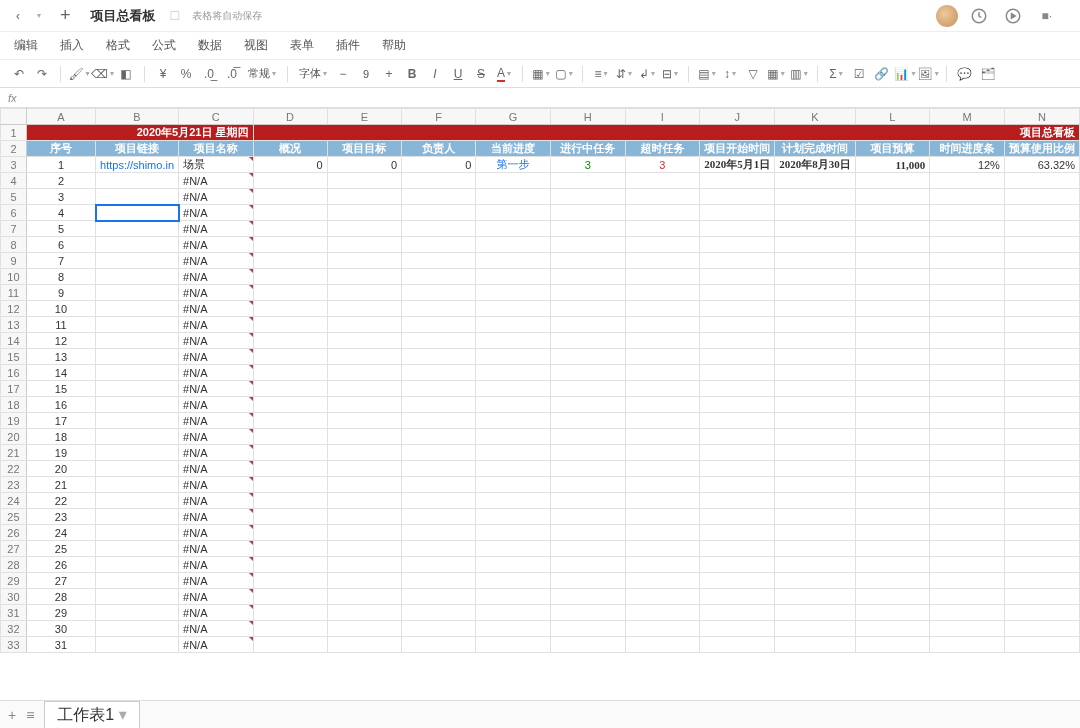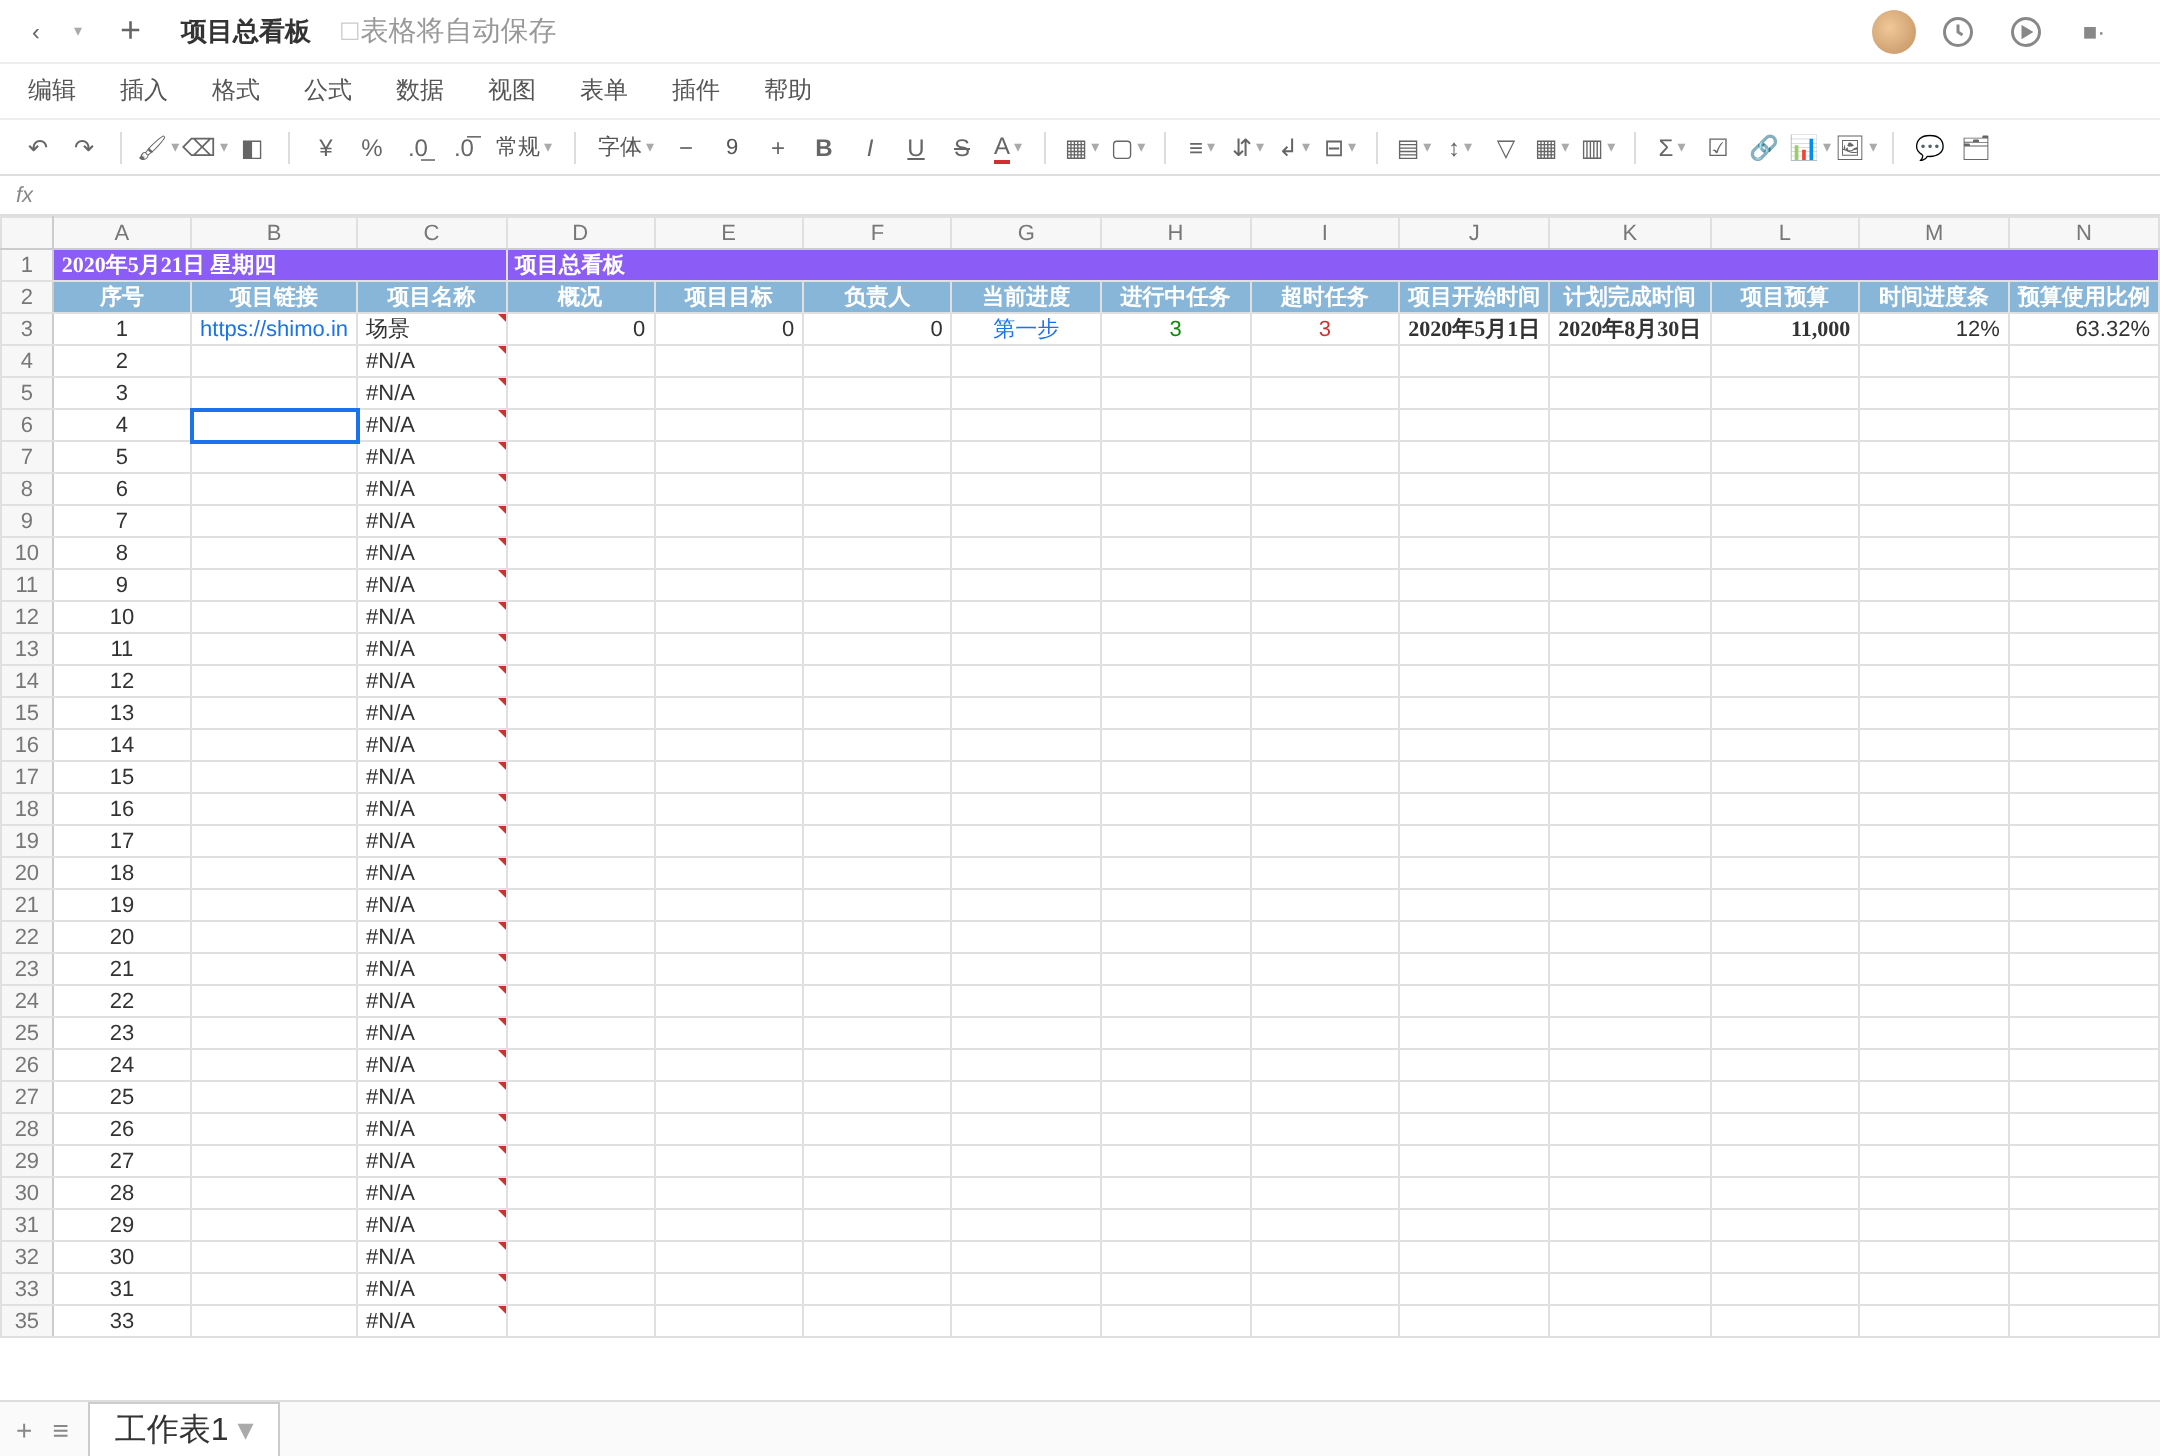--- a/index.html
+++ b/index.html
@@ -4,21 +4,21 @@
 <style>
   * { box-sizing: border-box; margin: 0; padding: 0; }
   body { font-family: -apple-system, "PingFang SC", "Microsoft YaHei", Arial, sans-serif; font-size: 12px; color: #333; background: #fff; width: 1080px; height: 728px; overflow: hidden; }
   
   
   .top-bar { height: 32px; display: flex; align-items: center; padding: 0 8px; border-bottom: 1px solid #eee; }
   .top-bar .nav-btn { width: 20px; height: 20px; display: flex; align-items: center; justify-content: center; color: #666; cursor: pointer; }
   .top-bar .add-btn { font-size: 18px; cursor: pointer; margin: 0 12px; color: #666; }
   .top-bar .title { font-weight: 600; font-size: 13px; margin: 0 8px; }
   .top-bar .bookmark { color: #ccc; margin-left: 6px; cursor: pointer; }
-  .top-bar .autosave { color: #999; font-size: 14px; }
+  .top-bar .autosave { color: #999; font-size: 10px; margin-left: 12px; }
   .top-bar .spacer { flex: 1; }
   .top-bar .avatar { width: 22px; height: 22px; border-radius: 50%; background: radial-gradient(circle at 40% 40%, #f0c898, #c29060); margin-right: 12px; }
   .top-bar .top-icon { width: 18px; height: 18px; color: #888; margin-right: 16px; cursor: pointer; display: flex; align-items: center; justify-content: center; }
   
   
   .menu-bar { height: 28px; display: flex; align-items: center; padding: 0 14px; gap: 22px; font-size: 12px; color: #555; border-bottom: 1px solid #eee; }
   .menu-bar span { cursor: pointer; }
   
   
   .toolbar { height: 28px; display: flex; align-items: center; padding: 0 8px; border-bottom: 1px solid #ddd; gap: 1px; }
@@ -31,21 +31,21 @@
   
   .formula-bar { height: 20px; display: flex; align-items: center; padding: 0 8px; border-bottom: 1px solid #ddd; color: #888; font-style: italic; font-size: 11px; }
   
   
   .grid-area { position: relative; overflow: auto; height: 600px; }
   table.grid { border-collapse: collapse; table-layout: fixed; }
   table.grid th, table.grid td { border: 1px solid #e0e0e0; height: 16px; padding: 0 4px; font-size: 11px; overflow: hidden; white-space: nowrap; text-overflow: clip; }
   table.grid th.corner { background: #f7f7f7; width: 26px; border-right: 1px solid #ccc; border-bottom: 1px solid #ccc; }
   table.grid th.colh { background: #f7f7f7; color: #777; font-weight: normal; text-align: center; border-bottom: 1px solid #ccc; }
   table.grid th.rowh { background: #f7f7f7; color: #777; font-weight: normal; text-align: center; width: 26px; border-right: 1px solid #ccc; }
-  .merge-blue { background: #8b5cf6; color: #fff; font-weight: bold; text-align: left; font-size: 13px; font-family: Liberation Serif, serif; }
+  .merge-blue { background: #b91c1c; color: #fff; font-weight: bold; text-align: right; font-size: 13px; }
   .header-blue { background: #87b6d9; color: #fff; font-weight: bold; text-align: center; font-size: 11px; }
   td.txt-center { text-align: center; }
   td.txt-right { text-align: right; }
   td.link { color: #1a73e8; text-align: center; }
   td.green { color: #0a8a0a; }
   td.red { color: #d23030; }
   td.bold { font-weight: bold; font-family: Liberation Serif, serif; }
   td.na { position: relative; }
   td.na::after { content: ""; position: absolute; top: 0; right: 0; width: 0; height: 0; border-left: 4px solid transparent; border-top: 4px solid #d23030; }
   .selected-row th.rowh { background: #e8f0fe; }
@@ -714,37 +714,20 @@
           <td></td>
           <td></td>
           <td></td>
           <td></td>
           <td></td>
           <td></td>
           <td></td>
           <td></td>
           <td></td>
         </tr>
-        <tr>
-          <th class="rowh">35</th>
-          <td class="txt-center">33</td>
-          <td class=""></td>
-          <td class="na">#N/A</td>
-          <td></td>
-          <td></td>
-          <td></td>
-          <td></td>
-          <td></td>
-          <td></td>
-          <td></td>
-          <td></td>
-          <td></td>
-          <td></td>
-          <td></td>
-        </tr>
       </tbody>
     </table>
 </div>
 
 <div class="bottom-bar">
   <div class="bb-btn">+</div>
   <div class="bb-btn">≡</div>
   <div class="sheet-tab">
     <span>工作表1</span> <span style="color:#aaa">▾</span>
   </div>

